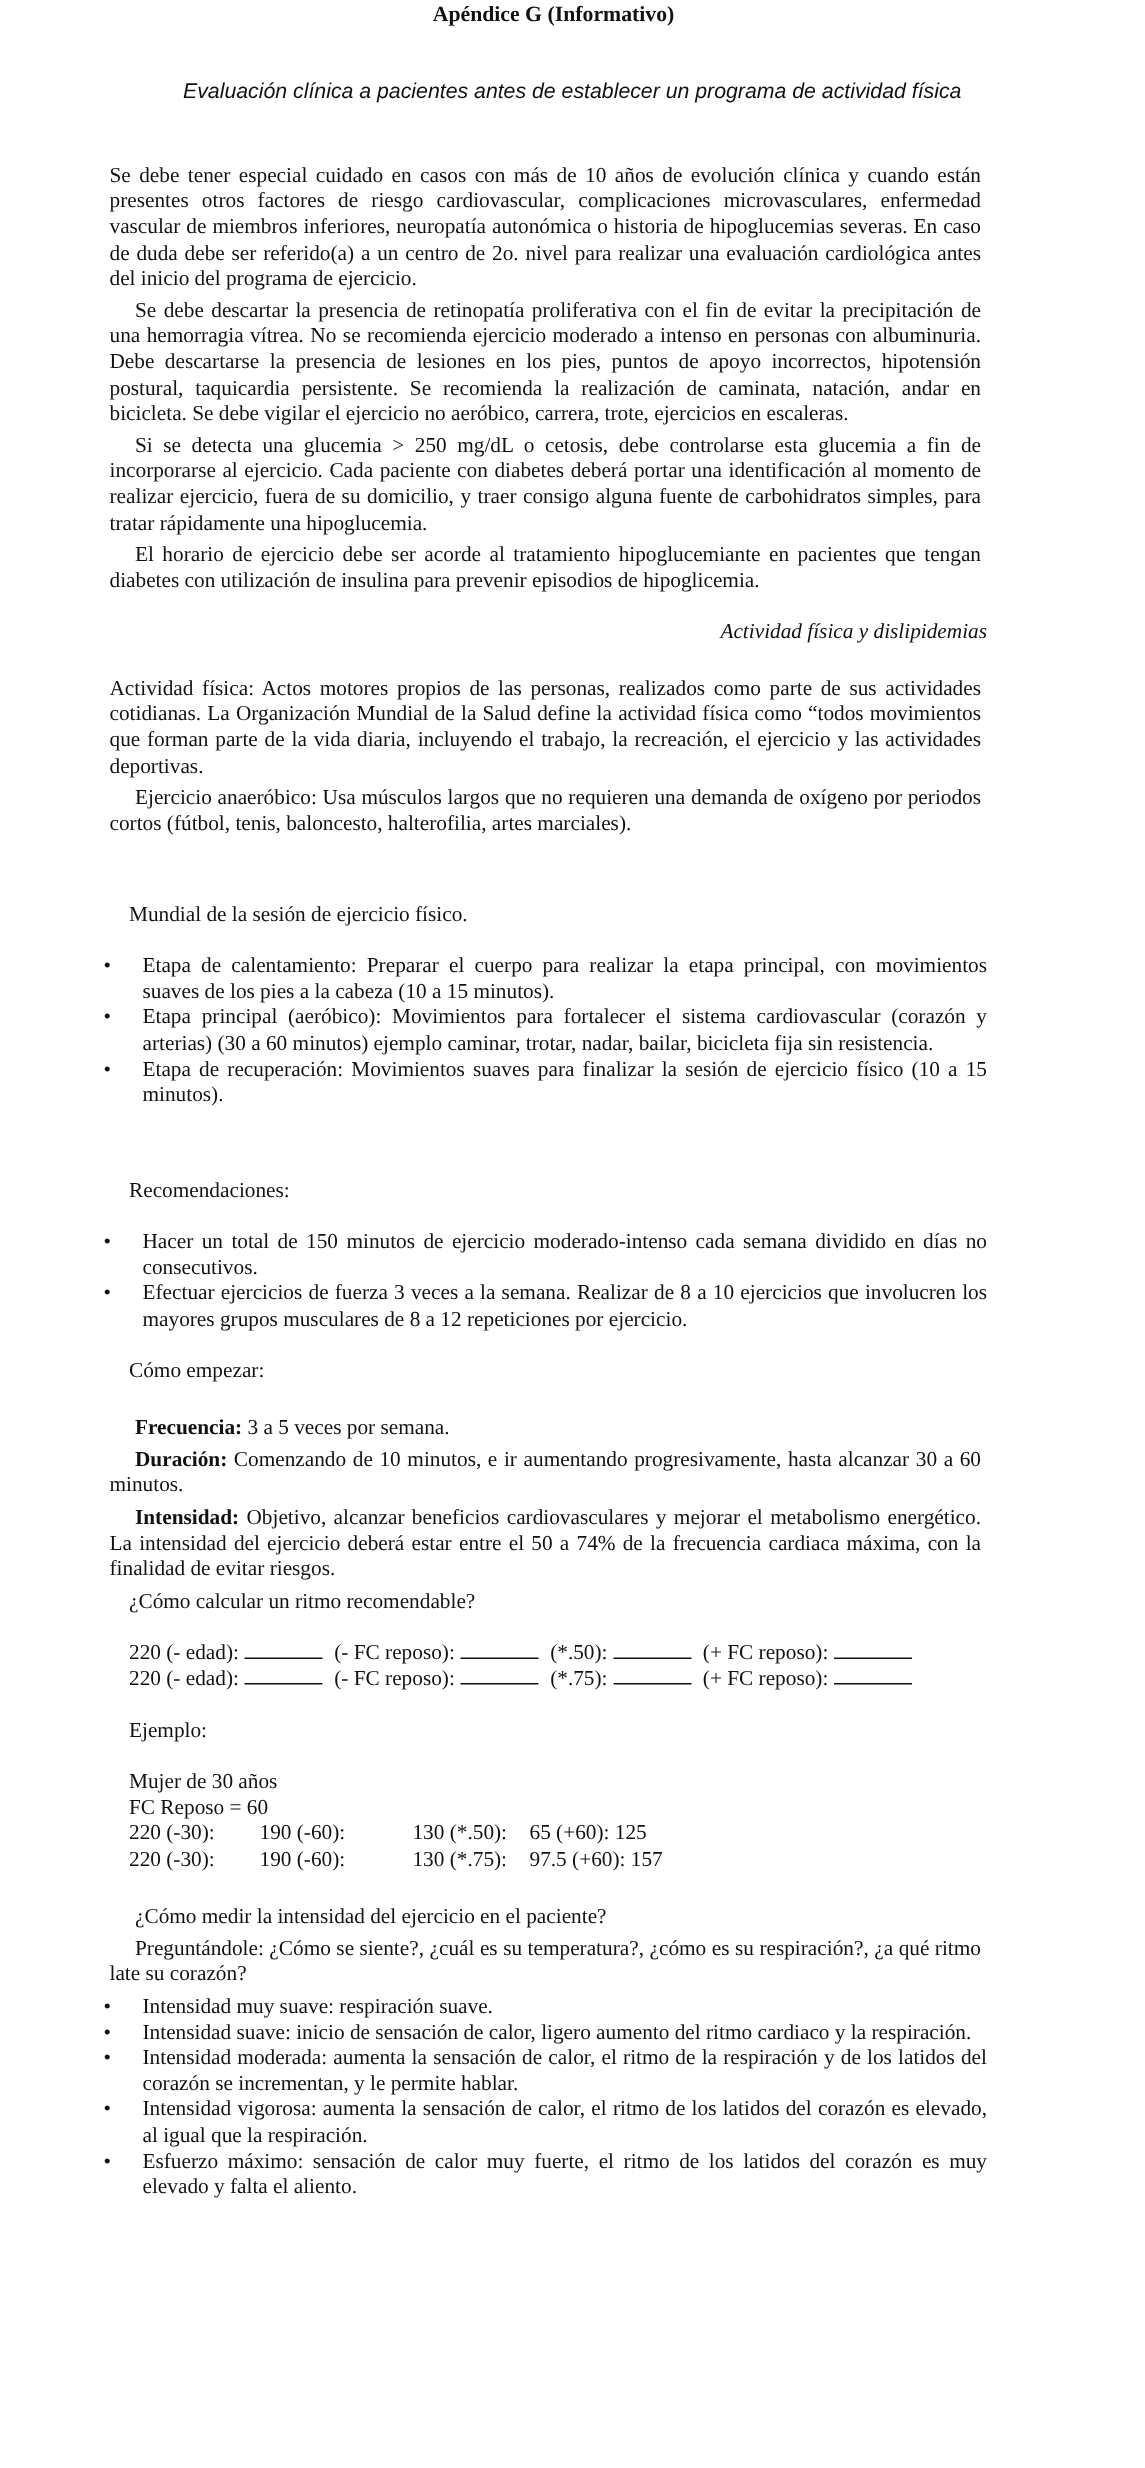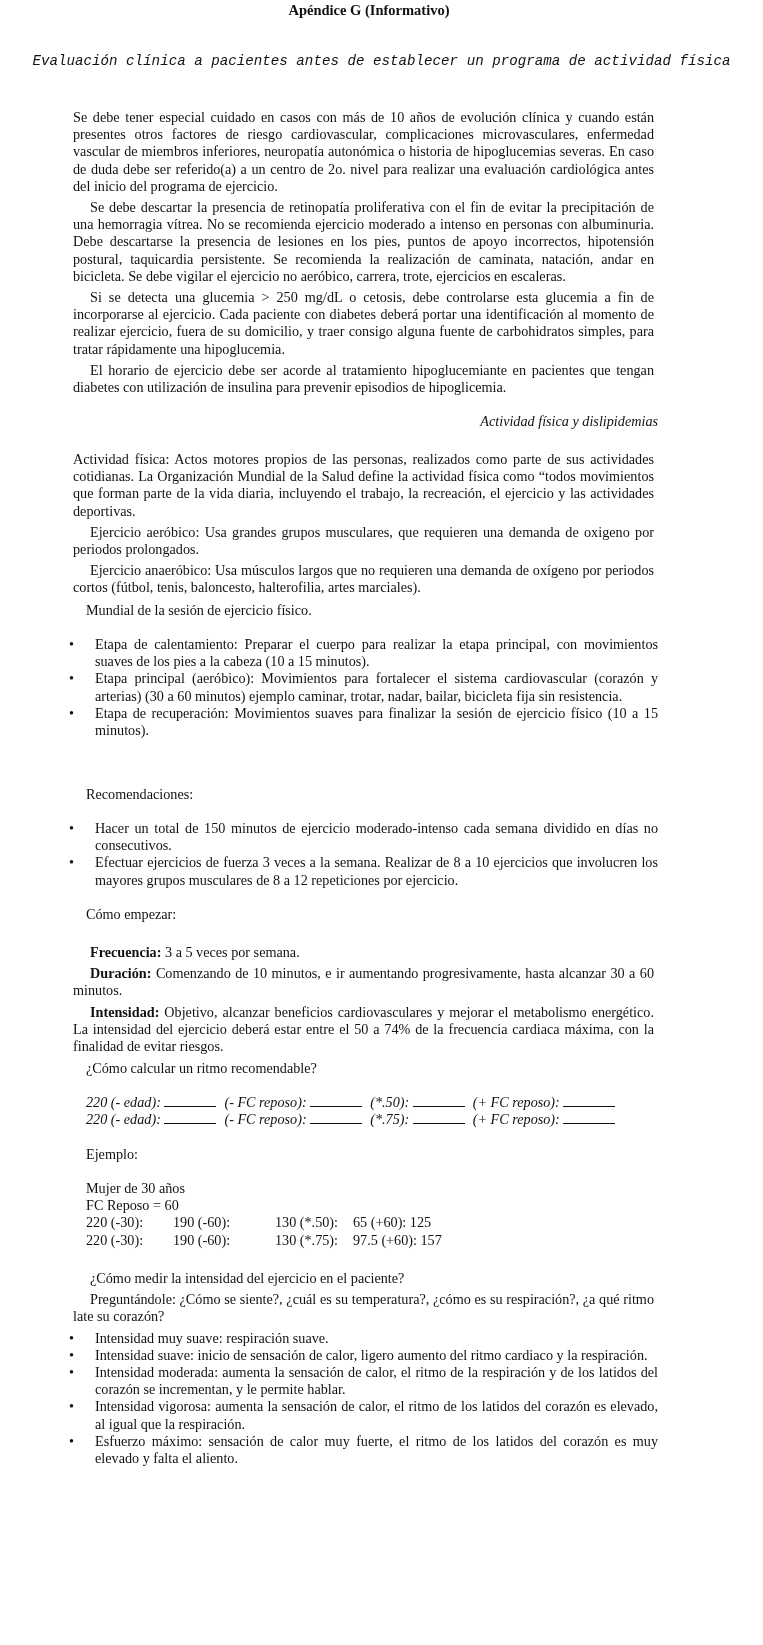--- a/index.html
+++ b/index.html
@@ -3,30 +3,30 @@
 <meta charset="utf-8">
 <style>
   html, body { margin: 0; padding: 0; background: #ffffff; }
   body { width: 763px; height: 1645px; position: relative; overflow: hidden;
          font-family: "DejaVu Serif", "Liberation Serif", serif; color: #111; }
   .page { position: absolute; left: 69px; top: 0; width: 589px;
           font-family: "Liberation Serif", "DejaVu Serif", serif; font-size: 14.2px; line-height: 17.2px; }
   .title { position: absolute; left: 0; width: 738px; top: 2px; text-align: center;
            font-weight: bold; font-size: 14.5px; font-family: "Liberation Serif", serif; }
   .subtitle { position: absolute; left: 0; width: 763px; text-align: center; font-style: italic;
-              font-size: 14.2px; font-family: Liberation Mono, monospace; }
+              font-size: 14.2px; font-family: Liberation Sans, sans-serif; }
   p { margin: 4px; text-align: justify; text-align-last: left; }
   .ind { text-indent: 17px; }
   .block { position: absolute; left: 0; width: 589px; }
   ul.bul { list-style: none; margin: 0; padding: 0; }
   ul.bul li { position: relative; padding-left: 26px; text-align: justify; }
   ul.bul li .dot { position: absolute; left: 0; top: 0; }
   .lead { padding-left: 17px; }
   .blank { display: inline-block; width: 52px; border-bottom: 1px solid #111; height: 11px; vertical-align: baseline; margin-right: 8px; }
-  .formrow { white-space: nowrap; font-style: italic; }
+  .formrow { white-space: nowrap; }
   .ex-row { white-space: nowrap; }
   .ex-row span { display: inline-block; }
   .c1 { width: 87px; } .c2 { width: 87px; } .c3 { width: 93px; text-align: center; } .c4 { }
   b { font-weight: bold; }
 </style>
 </head>
 <body>
 
 <div class="title">Apéndice G (Informativo)</div>
 <div class="subtitle" style="top:53px;">Evaluación clínica a pacientes antes de establecer un programa de actividad física</div>
@@ -37,21 +37,20 @@
     <p>Se debe tener especial cuidado en casos con más de 10 años de evolución clínica y cuando están presentes otros factores de riesgo cardiovascular, complicaciones microvasculares, enfermedad vascular de miembros inferiores, neuropatía autonómica o historia de hipoglucemias severas. En caso de duda debe ser referido(a) a un centro de 2o. nivel para realizar una evaluación cardiológica antes del inicio del programa de ejercicio.</p>
     <p class="ind">Se debe descartar la presencia de retinopatía proliferativa con el fin de evitar la precipitación de una hemorragia vítrea. No se recomienda ejercicio moderado a intenso en personas con albuminuria. Debe descartarse la presencia de lesiones en los pies, puntos de apoyo incorrectos, hipotensión postural, taquicardia persistente. Se recomienda la realización de caminata, natación, andar en bicicleta. Se debe vigilar el ejercicio no aeróbico, carrera, trote, ejercicios en escaleras.</p>
     <p class="ind">Si se detecta una glucemia &gt; 250 mg/dL o cetosis, debe controlarse esta glucemia a fin de incorporarse al ejercicio. Cada paciente con diabetes deberá portar una identificación al momento de realizar ejercicio, fuera de su domicilio, y traer consigo alguna fuente de carbohidratos simples, para tratar rápidamente una hipoglucemia.</p>
     <p class="ind">El horario de ejercicio debe ser acorde al tratamiento hipoglucemiante en pacientes que tengan diabetes con utilización de insulina para prevenir episodios de hipoglicemia.</p>
   </div>
 
   <div class="block" style="top:413px; text-align:right; font-style:italic;">Actividad física y dislipidemias</div>
 
   <div class="block" style="top:447px;">
     <p>Actividad física: Actos motores propios de las personas, realizados como parte de sus actividades cotidianas. La Organización Mundial de la Salud define la actividad física como “todos movimientos que forman parte de la vida diaria, incluyendo el trabajo, la recreación, el ejercicio y las actividades deportivas.</p>
-    <p class="ind">Ejercicio aeróbico: Usa grandes grupos musculares, que requieren una demanda de oxigeno por periodos prolongados.</p>
     <p class="ind">Ejercicio anaeróbico: Usa músculos largos que no requieren una demanda de oxígeno por periodos cortos (fútbol, tenis, baloncesto, halterofilia, artes marciales).</p>
   </div>
 
   <div class="block lead" style="top:602px;">Mundial de la sesión de ejercicio físico.</div>
 
   <ul class="bul block" style="top:636px;">
     <li><span class="dot">•</span><span>Etapa de calentamiento: Preparar el cuerpo para realizar la etapa principal, con movimientos suaves de los pies a la cabeza (10 a 15 minutos).</span></li>
     <li><span class="dot">•</span><span>Etapa principal (aeróbico): Movimientos para fortalecer el sistema cardiovascular (corazón y arterias) (30 a 60 minutos) ejemplo caminar, trotar, nadar, bailar, bicicleta fija sin resistencia.</span></li>
     <li><span class="dot">•</span><span>Etapa de recuperación: Movimientos suaves para finalizar la sesión de ejercicio físico (10 a 15 minutos).</span></li>
   </ul>

